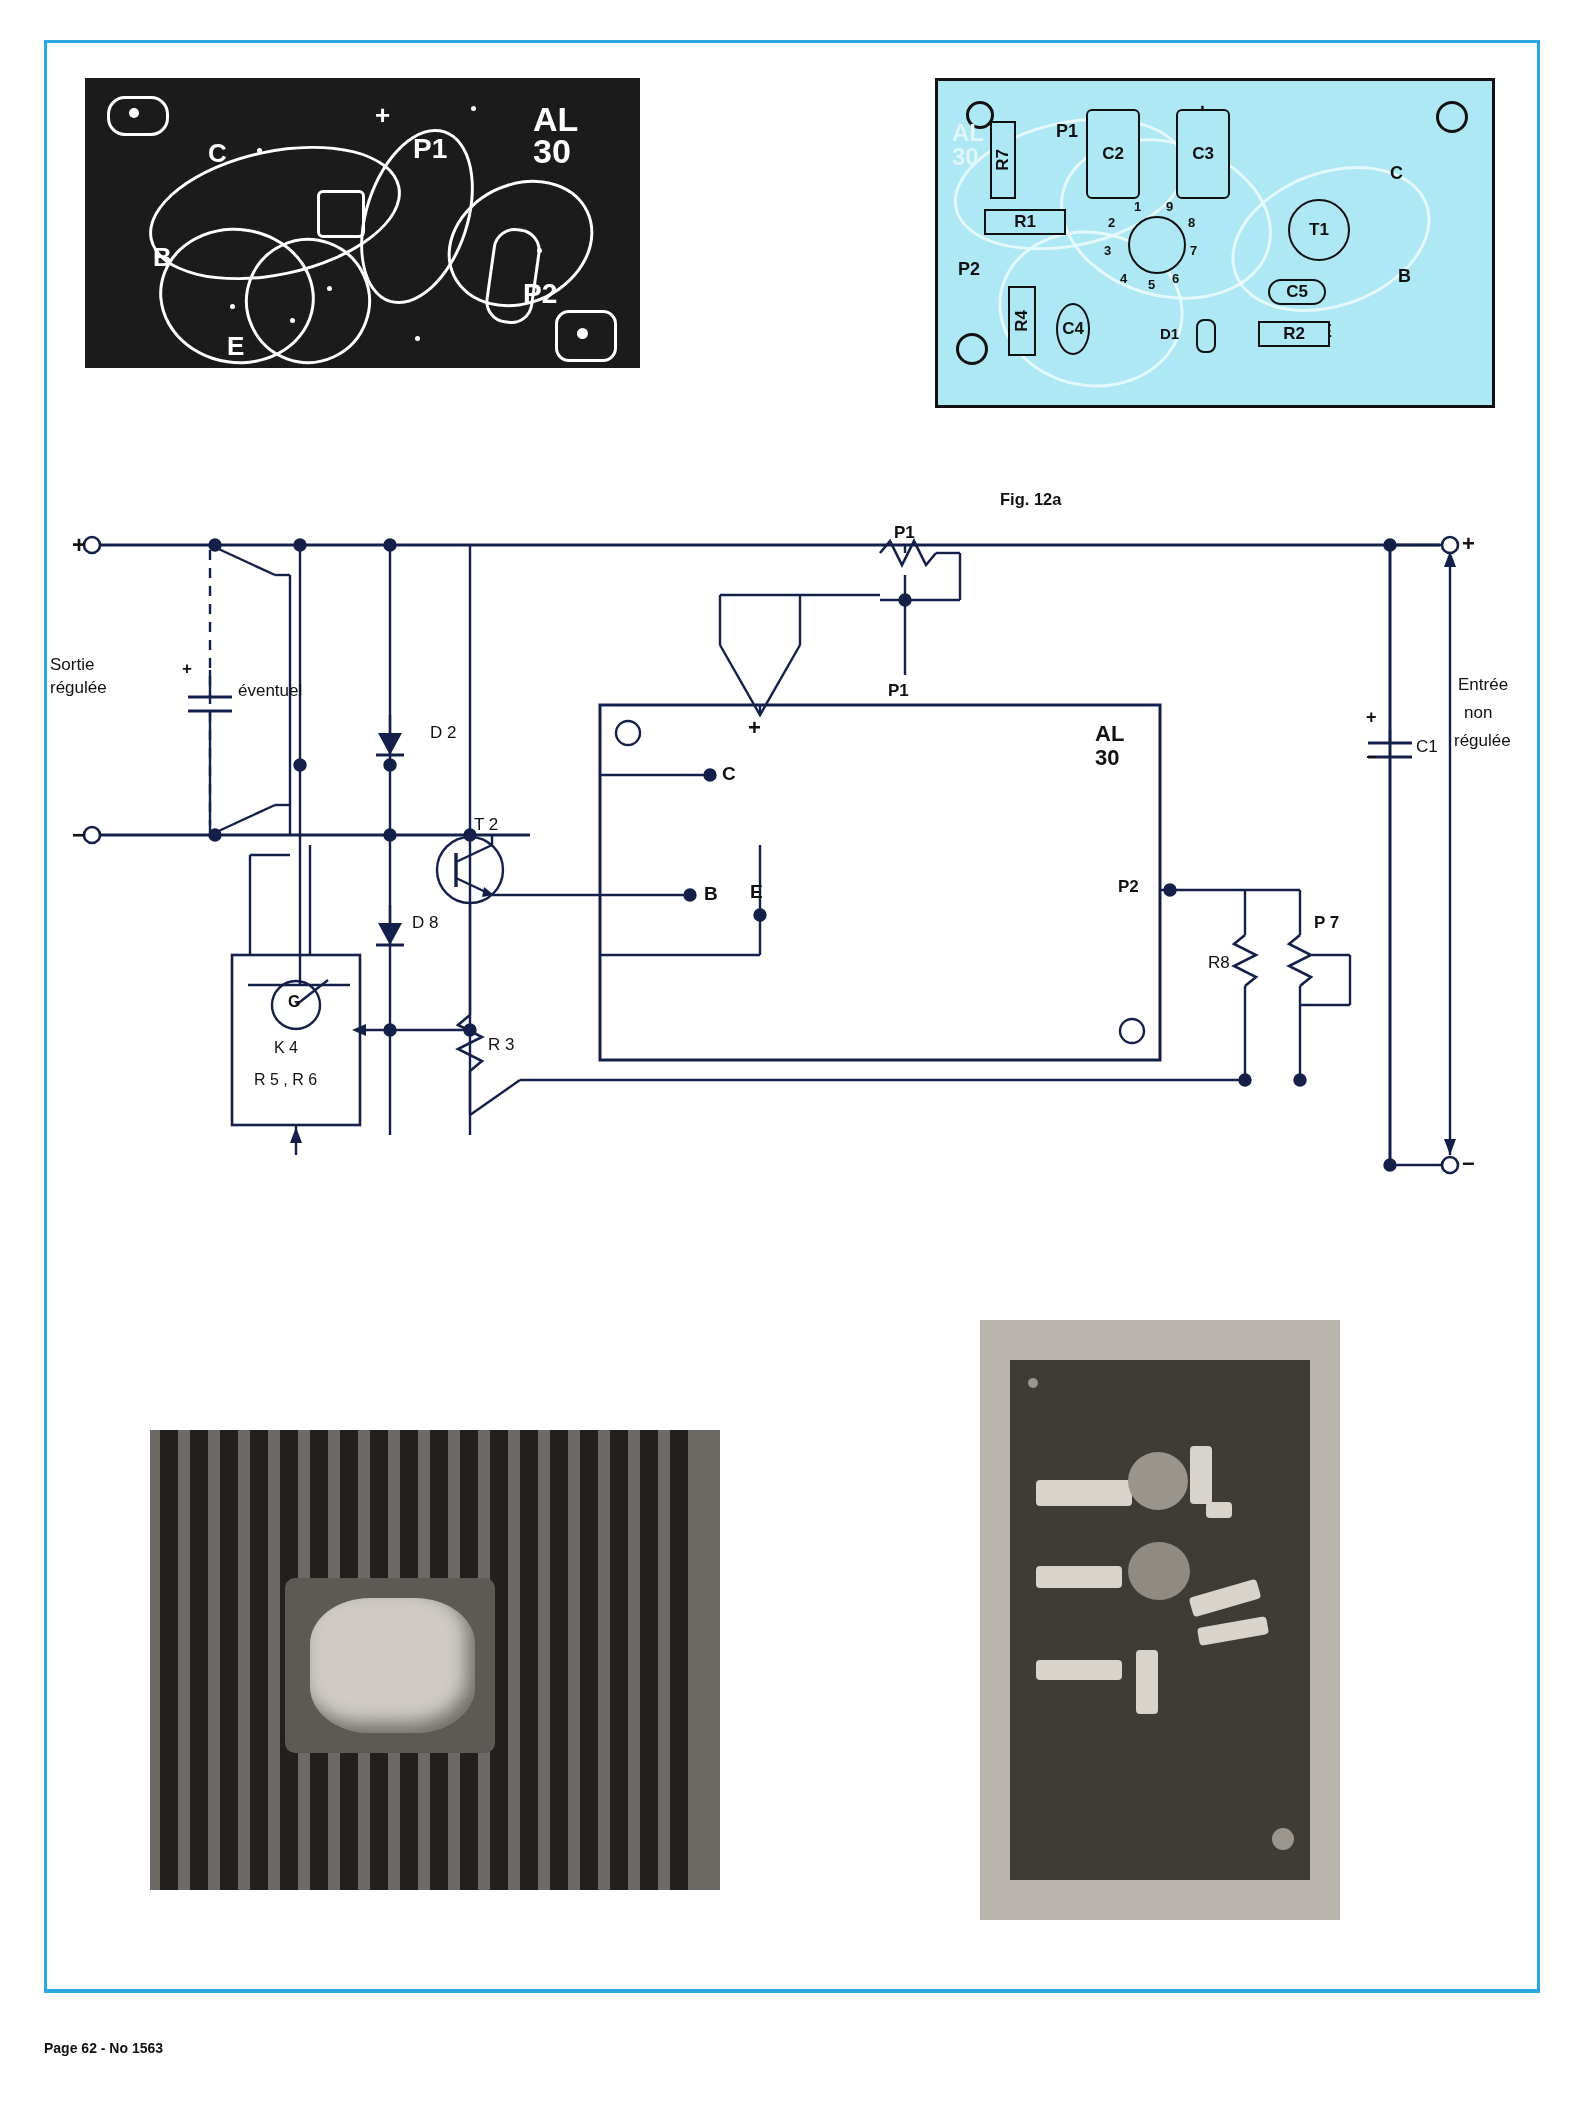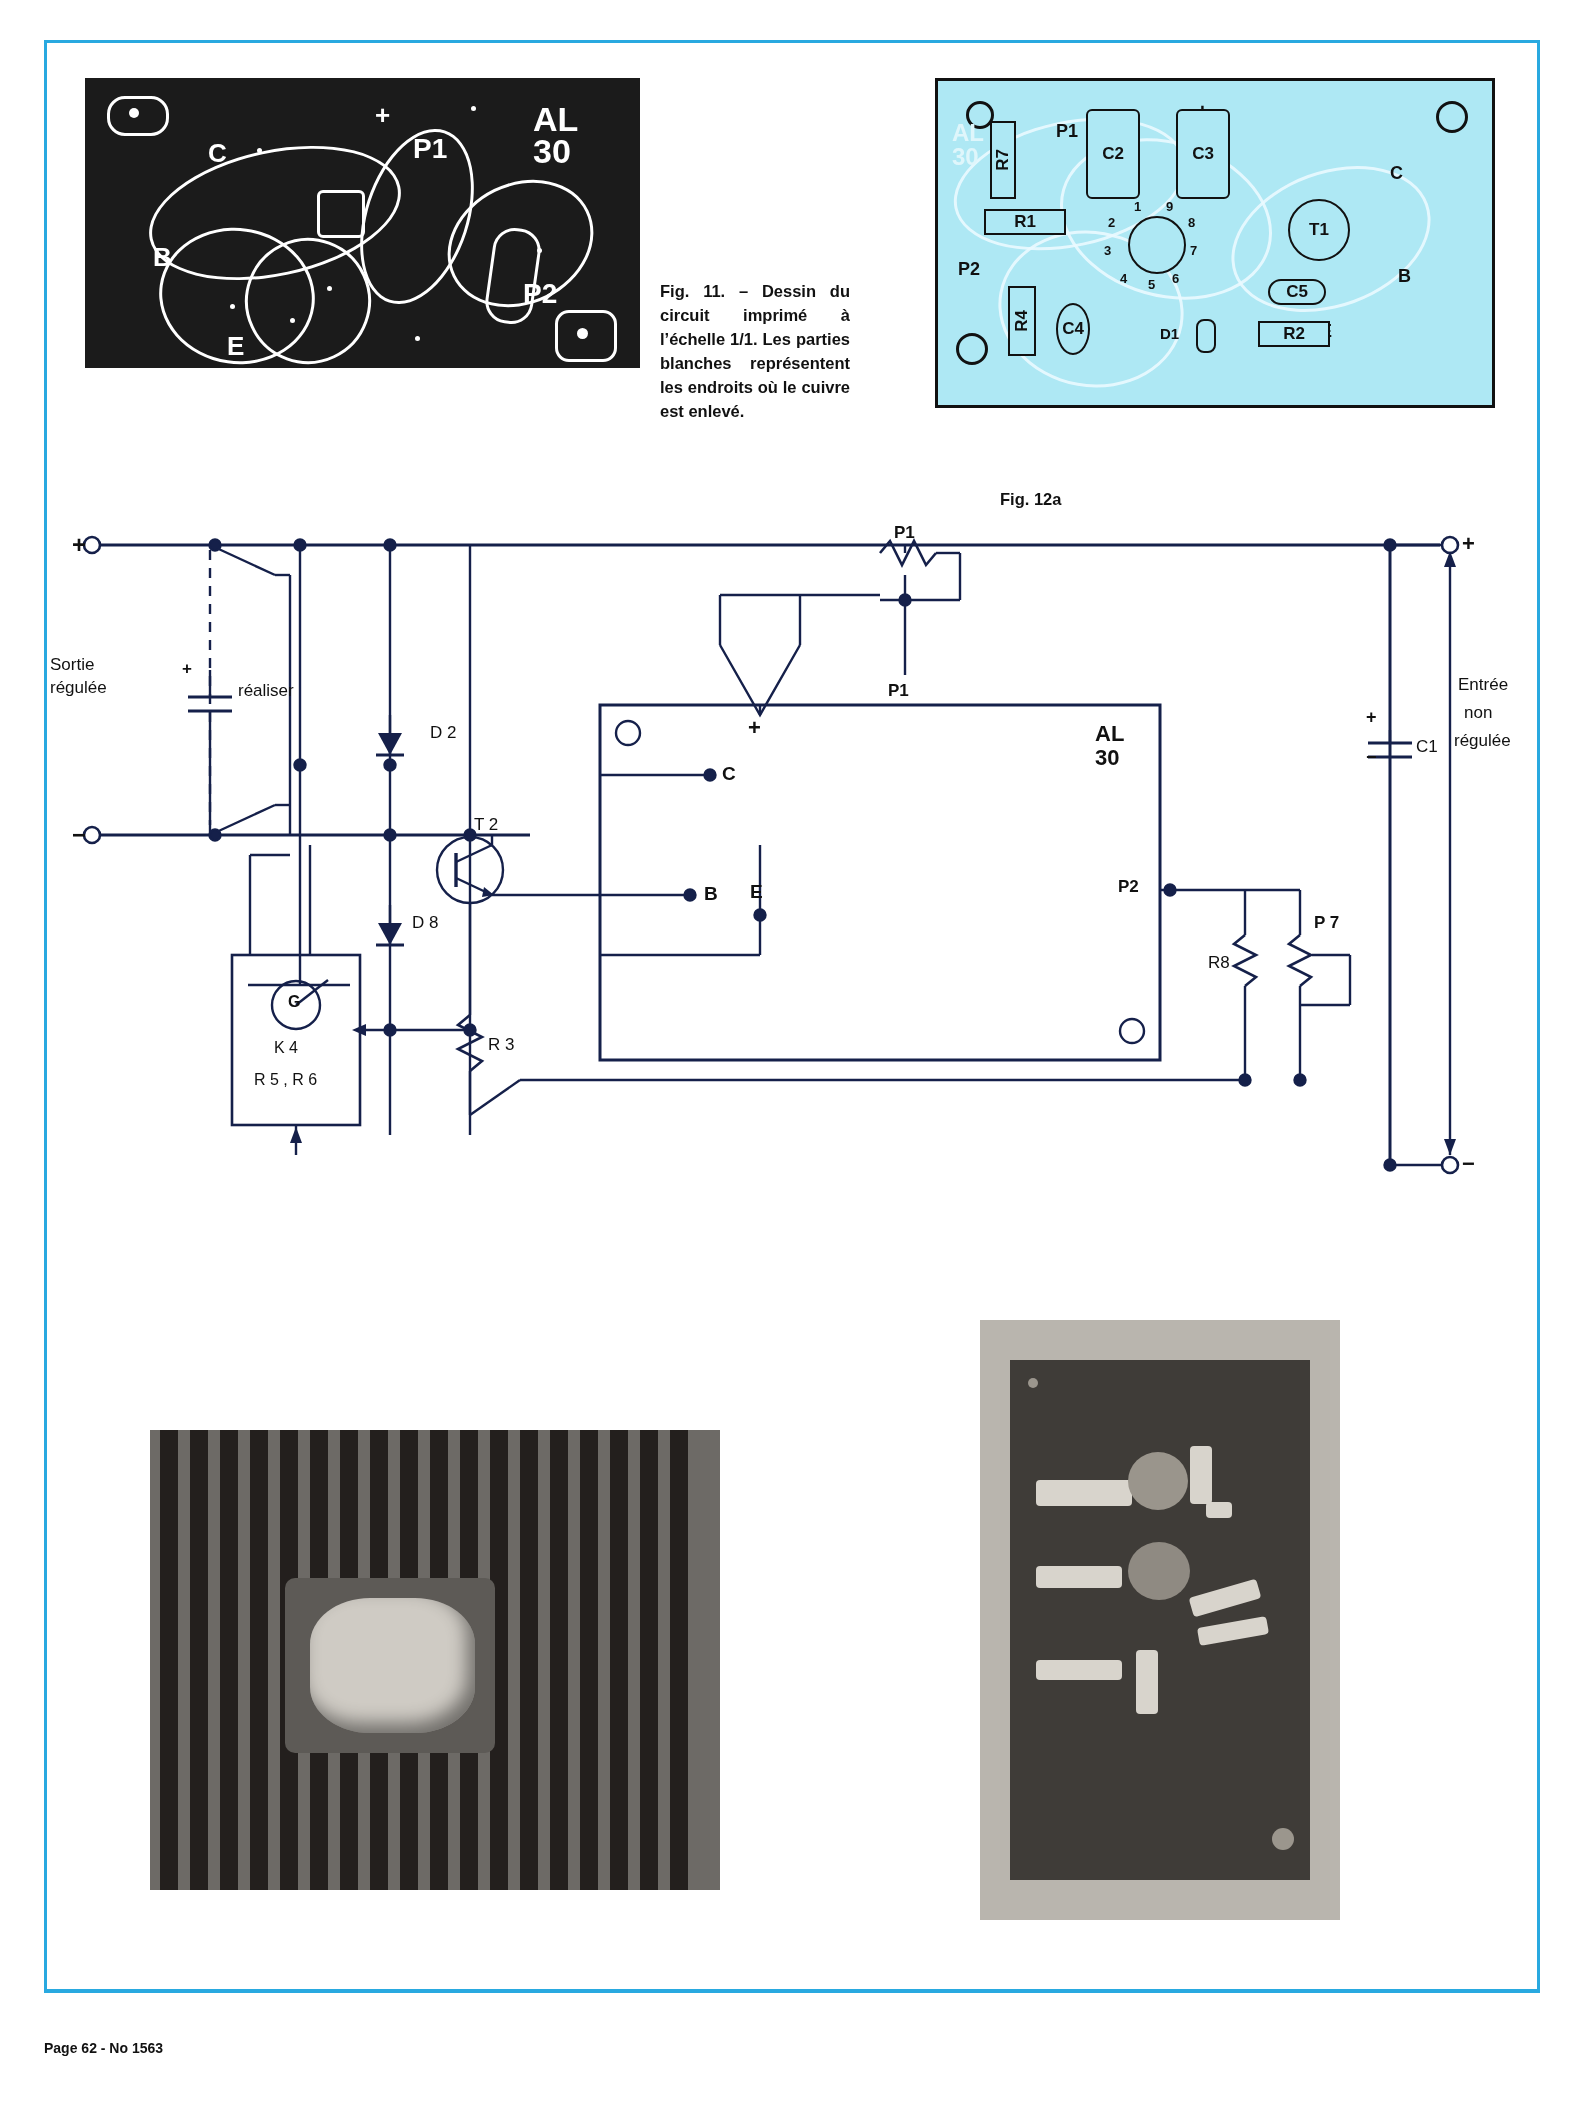--- a/index.html
+++ b/index.html
@@ -78,21 +78,20 @@
     <div class="lbl" style="left:290px;top:22px;font-size:26px;">+</div>
     <div class="lbl" style="left:448px;top:22px;font-size:34px;">AL</div>
     <div class="lbl" style="left:448px;top:54px;font-size:34px;">30</div>
     <div class="lbl" style="left:123px;top:60px;font-size:26px;">C</div>
     <div class="lbl" style="left:68px;top:164px;font-size:26px;">B</div>
     <div class="lbl" style="left:142px;top:253px;font-size:26px;">E</div>
     <div class="lbl" style="left:328px;top:55px;font-size:28px;">P1</div>
     <div class="lbl" style="left:438px;top:200px;font-size:28px;">P2</div>
   </div>
 
-  <div class="fig11cap">Fig. 11. – Dessin du circuit imprimé à l’échelle 1/1. Les parties blanches représentent les endroits où le cuivre est enlevé.</div>
 
   <div class="fig12a">
     <div class="ghost" style="left:14px;top:40px;width:230px;height:120px;transform:rotate(-12deg);"></div>
     <div class="ghost" style="left:120px;top:60px;width:210px;height:150px;transform:rotate(16deg);"></div>
     <div class="ghost" style="left:290px;top:90px;width:200px;height:130px;transform:rotate(-20deg);"></div>
     <div class="ghost" style="left:60px;top:150px;width:180px;height:150px;transform:rotate(10deg);"></div>
 
     <div class="hole" style="left:28px;top:20px;width:22px;height:22px;"></div>
     <div class="hole" style="left:498px;top:20px;width:26px;height:26px;"></div>
     <div class="hole" style="left:18px;top:252px;width:26px;height:26px;"></div>
@@ -281,21 +280,21 @@
     </svg>
 
     <div style="position:absolute;left:12px;top:16px;font-size:24px;font-weight:bold;">+</div>
     <div style="position:absolute;left:12px;top:306px;font-size:24px;font-weight:bold;">−</div>
     <div style="position:absolute;left:1402px;top:16px;font-size:22px;font-weight:bold;">+</div>
     <div style="position:absolute;left:1402px;top:636px;font-size:22px;font-weight:bold;">−</div>
 
     <div style="position:absolute;left:-10px;top:140px;font-size:17px;">Sortie</div>
     <div style="position:absolute;left:-10px;top:163px;font-size:17px;">régulée</div>
     <div style="position:absolute;left:122px;top:144px;font-size:17px;font-weight:bold;">+</div>
-    <div style="position:absolute;left:178px;top:166px;font-size:17px;">réaliser</div>
+    <div style="position:absolute;left:178px;top:166px;font-size:17px;">éventuel</div>
 
     <div style="position:absolute;left:1398px;top:160px;font-size:17px;">Entrée</div>
     <div style="position:absolute;left:1404px;top:188px;font-size:17px;">non</div>
     <div style="position:absolute;left:1394px;top:216px;font-size:17px;">régulée</div>
 
     <div style="position:absolute;left:352px;top:208px;font-size:17px;margin-left:18px;">D 2</div>
     <div style="position:absolute;left:352px;top:398px;font-size:17px;">D 8</div>
     <div style="position:absolute;left:414px;top:300px;font-size:17px;">T 2</div>
 
     <div style="position:absolute;left:662px;top:248px;font-size:19px;font-weight:bold;">C</div>

